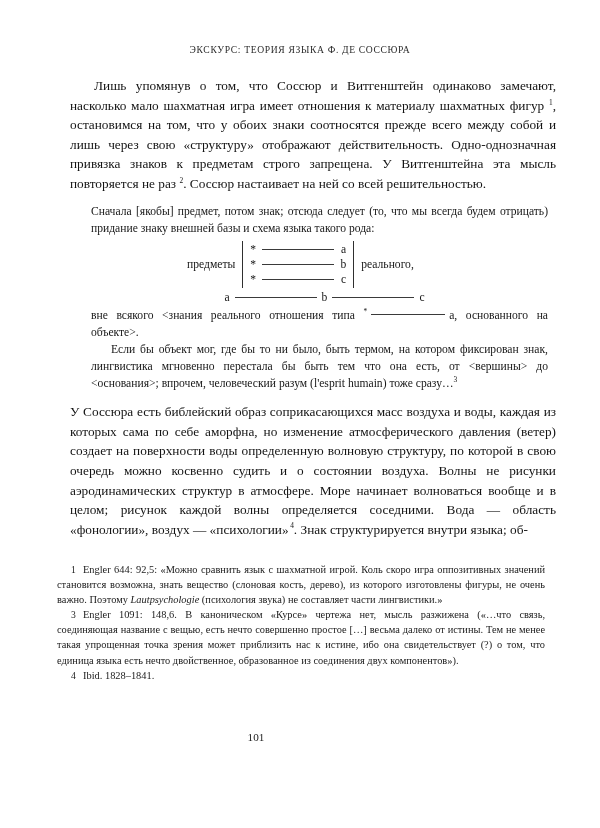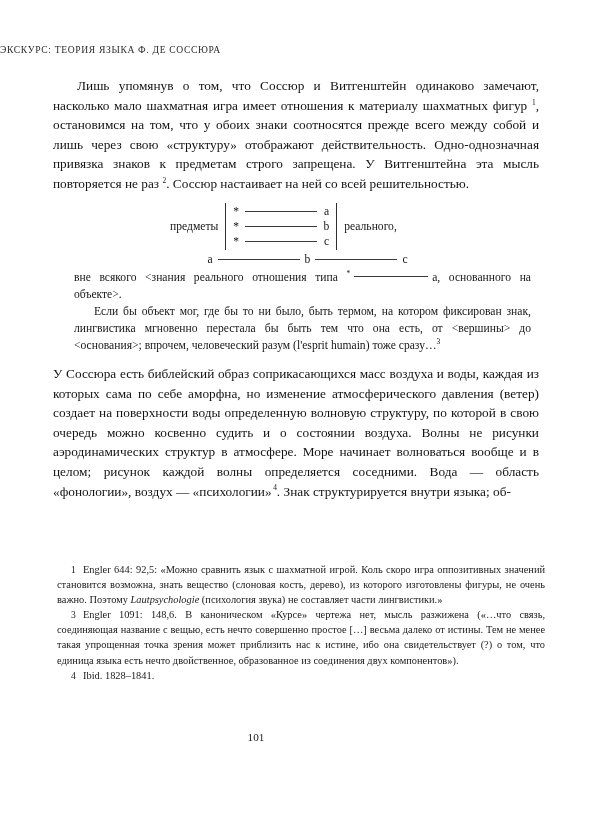--- a/index.html
+++ b/index.html
@@ -19,28 +19,29 @@
     position: absolute;
     left: 0; top: 0;
     width: 600px;
     height: 828px;
   }
   .running-head {
     position: absolute;
     left: 0;
     top: 44px;
     width: 600px;
+    text-align: center;
     font-size: 9.6px;
     letter-spacing: 0.65px;
     color: #2b2b2b;
     font-family: "Liberation Serif", "DejaVu Serif", serif;
   }
   .body-col {
     position: absolute;
-    left: 53px;
+    left: 70px;
     top: 76px;
     width: 486px;
   }
   p.body {
     margin: 0;
     font-size: 13.3px;
     line-height: 19.6px;
     text-align: justify;
     text-indent: 24px;
     color: #131313;
@@ -182,20 +183,21 @@
 <div class="page">
 
   <div class="running-head">ЭКСКУРС: ТЕОРИЯ ЯЗЫКА Ф. ДЕ СОССЮРА</div>
 
   <div class="body-col">
 
     <p class="body"><span>Лишь упомянув о том, что Соссюр и Витгенштейн одинаково замечают, насколько мало шахматная игра имеет отношения к материалу шахматных фигур </span><sup>1</sup><span>, остановимся на том, что у обоих знаки соотносятся прежде всего между собой и лишь через свою «структуру» отображают действительность. Одно-однозначная привязка знаков к предметам строго запрещена. У Витгенштейна эта мысль повторяется не раз </span><sup>2</sup><span>. Соссюр настаивает на ней со всей решительностью.</span></p>
 
     <div class="quote">
 
+      <p>Сначала [якобы] предмет, потом знак; отсюда следует (то, что мы всегда будем отрицать) придание знаку внешней базы и схема языка такого рода:</p>
 
       <div class="schema">
         <span class="lbl">предметы</span>
         <span class="bars">
           <span class="vrule"></span>
           <span class="rows">
             <span class="srow">
               <span class="star">*</span>
               <span class="dash"></span>
               <span class="tgt">a</span>

